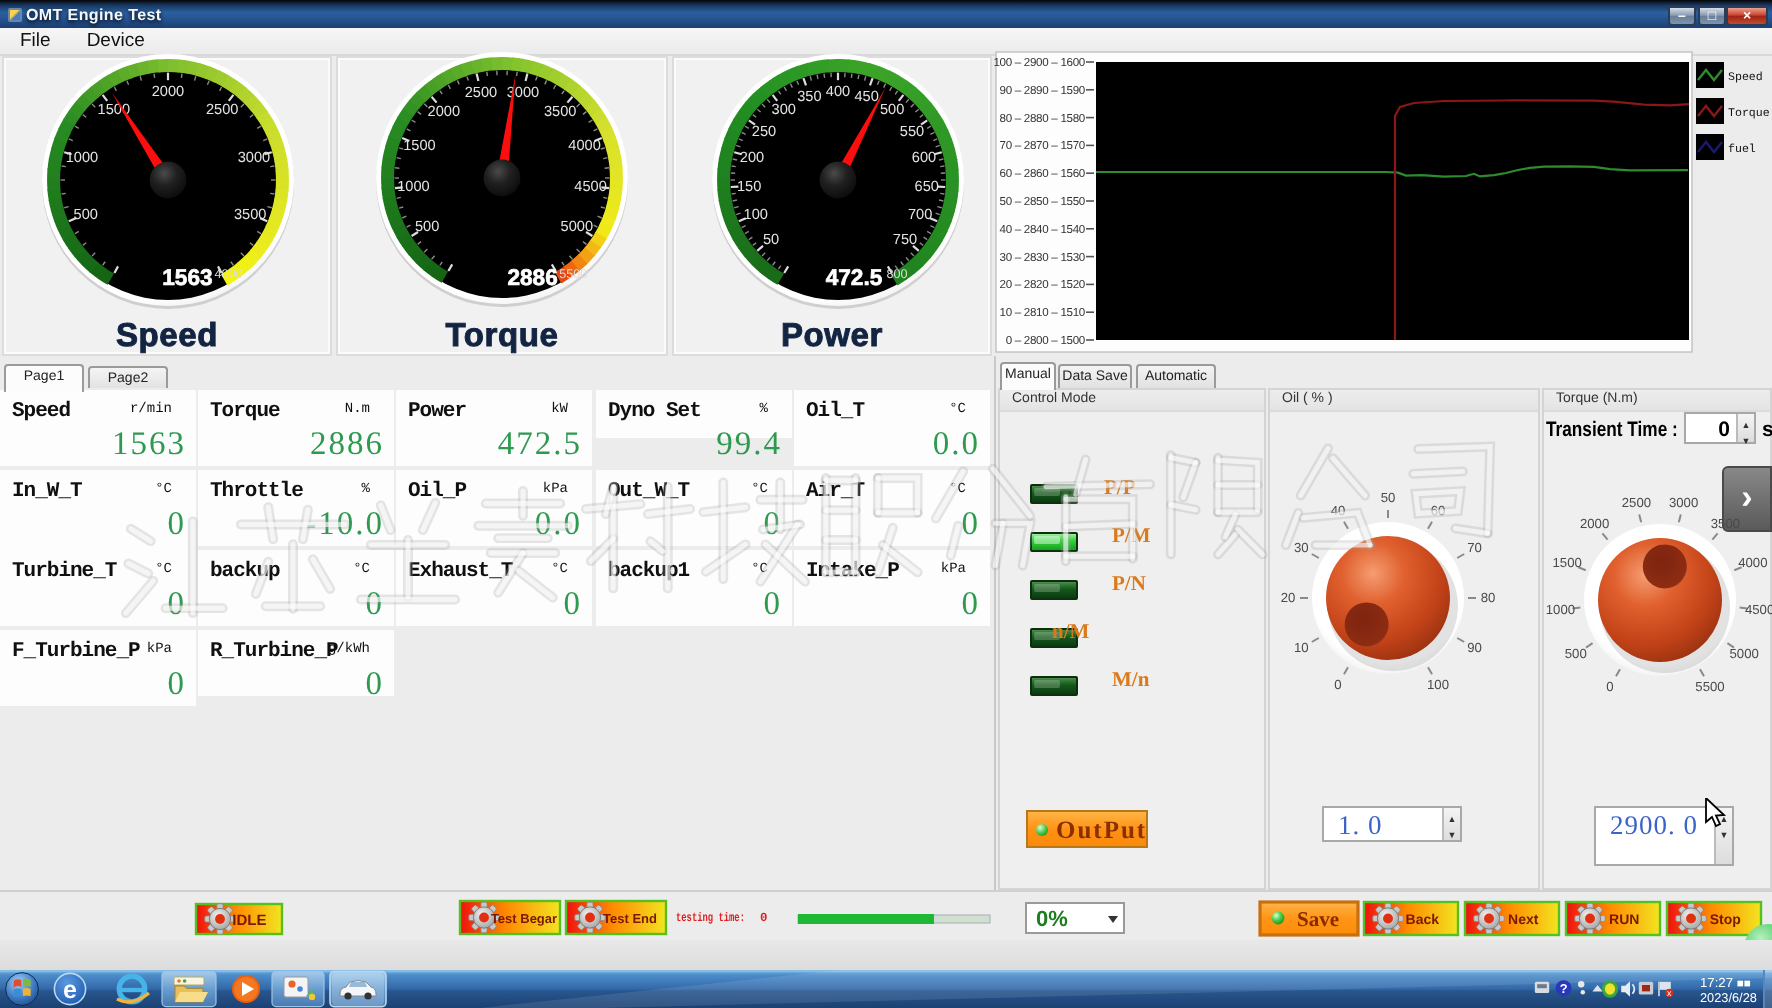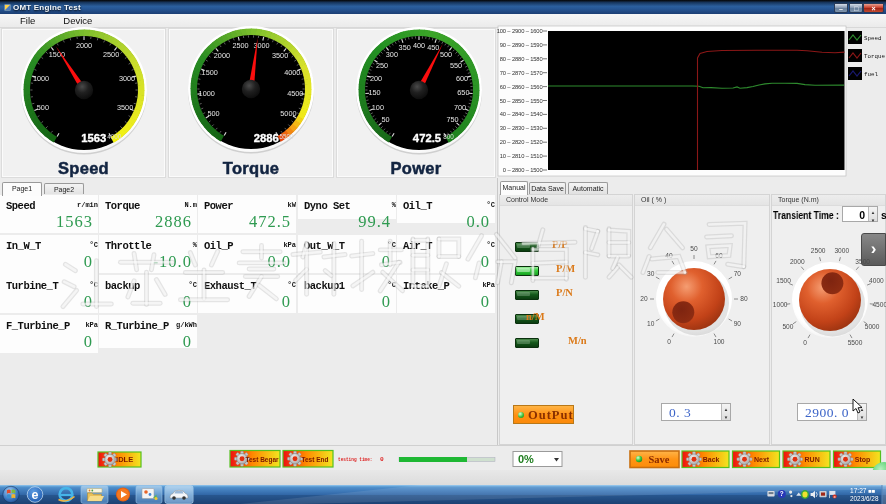--- a/index.html
+++ b/index.html
@@ -4,29 +4,29 @@
 svg,div{will-change:transform}
 html,body{width:886px;height:504px;overflow:hidden;font-family:"Liberation Sans",sans-serif;background:#ececec}
 .abs{position:absolute}
 #titlebar{left:0;top:0;width:886px;height:14px;background:linear-gradient(#050505,#17365e 18%,#2b5f9e 45%,#275897 60%,#1c3f74 100%)}
 #title-ic{left:4px;top:4px;width:7px;height:7px;background:linear-gradient(135deg,#ffd24a 40%,#4a7ac0 60%);border:1px solid #68a;border-radius:1px}
 #title-tx{left:13px;top:3px;color:#f4f8fc;font-size:8px;font-weight:bold;text-shadow:0 1px 2px #000;letter-spacing:0.2px}
 .wbtn{top:3px;height:10px;border:1px solid #2a3c58;border-radius:0 0 2px 2px;background:linear-gradient(#d4dde8,#8a9cb4 45%,#68809c 52%,#7e94ac)}
 #btn-close{left:863px;width:21px;background:linear-gradient(#e8a090,#cc4430 45%,#a02214 50%,#c24a30)}
 .wbtn span{display:block;text-align:center;color:#fff;font-size:7px;line-height:9px;font-weight:bold}
 #menubar{left:0;top:14px;width:886px;height:14px;background:linear-gradient(#f6f6f6,#ebebeb);border-bottom:1px solid #d8d8d8;color:#111;font-size:9.5px}
-#menubar span{display:inline-block;padding:1px 8px 0 20px}
+#menubar span{display:inline-block;padding:1px 8px 0 10px}
 #main{left:0;top:28px;width:886px;height:457px;background:#ececec}
 .gpanel{top:0;height:150px;background:#f1f1f1;border:1px solid #dcdcdc;box-shadow:inset 0 0 0 1px #fbfbfb}
 .gname{position:absolute;width:100%;text-align:center;top:130px;font-size:16.5px;font-weight:bold;color:#122441;letter-spacing:0.3px;-webkit-text-stroke:0.5px #122441}
 .tab{position:absolute;height:13px;font-size:7px;color:#222;border:1px solid #9a9a9a;border-bottom:none;border-radius:2px 2px 0 0;background:linear-gradient(#f4f4f4,#dfdfdf);text-align:center;line-height:12px}
 .tab.on{background:#fcfcfc;height:14px;z-index:3}
 .cell{position:absolute;background:#fdfdfd;}
 .cl{position:absolute;left:6px;top:5px;font-size:10.5px;font-weight:bold;color:#101010;font-family:"Liberation Mono",monospace;letter-spacing:-0.5px}
-.cu{position:absolute;right:0;top:6px;font-size:7px;font-weight:bold;color:#101010;font-family:"Liberation Mono",monospace}
+.cu{position:absolute;right:12px;top:6px;font-size:7px;font-weight:normal;color:#101010;font-family:"Liberation Mono",monospace}
 .cv{position:absolute;right:5px;top:17px;font-size:16.5px;color:#2e9a50;font-family:"Liberation Serif",serif;letter-spacing:1px}
 .grp{position:absolute;background:#efefef;border:1px solid #d4d4d4}
 .ghead{position:absolute;left:0;top:0;right:0;height:11px;background:linear-gradient(#ededed,#e4e4e4);border-bottom:1px solid #dcdcdc;font-size:7px;color:#333;padding:1px 0 0 6px}
 .ledlab{position:absolute;font-size:10.5px;font-weight:bold;color:#db7a1a;font-family:"Liberation Serif",serif}
 .inbox{position:absolute;background:#fff;border:1px solid #a8a8a8}
 .inval{position:absolute;left:7px;top:1px;font-size:13.5px;color:#3c64c8;font-family:"Liberation Serif",serif;letter-spacing:0.5px}
 .spin{position:absolute;right:0;top:0;width:9px;height:100%;border-left:1px solid #bbb;background:linear-gradient(#f4f4f4,#ddd);font-size:4.5px;color:#333;text-align:center;line-height:4px}
 </style></head><body>
 <div id="titlebar" class="abs"></div>
 <div id="title-ic" class="abs"></div>
@@ -555,21 +555,21 @@
 <div class="cell" style="left:198.4px;top:195px;width:98.0px;height:38px">
     <span class="cl">Power</span>
     <span class="cu">kW</span>
     <span class="cv">472.5</span>
   </div>
 <div class="cell" style="left:297.6px;top:195px;width:98.0px;height:24px">
     <span class="cl">Dyno Set</span>
     <span class="cu">%</span>
     <span class="cv">99.4</span>
   </div>
-<div class="cell" style="left:396.8px;top:195px;width:98.0px;height:28px">
+<div class="cell" style="left:396.8px;top:195px;width:98.0px;height:38px">
     <span class="cl">Oil_T</span>
     <span class="cu">°C</span>
     <span class="cv">0.0</span>
   </div>
 <div class="cell" style="left:0.0px;top:235px;width:98.0px;height:46px">
     <span class="cl">In_W_T</span>
     <span class="cu">°C</span>
     <span class="cv">0</span>
   </div>
 <div class="cell" style="left:99.2px;top:235px;width:98.0px;height:38px">
@@ -652,37 +652,37 @@
     <div style="position:absolute;left:1px;top:1px;width:13px;height:4px;background:rgba(255,255,255,0.22);border-radius:1px"></div>
   </div>
 <div class="ledlab" style="left:556px;top:287px">P/N</div>
 <div class="abs" style="left:515px;top:314px;width:24px;height:10px;background:linear-gradient(#4a8a4a,#14581a 45%,#0b3c10);border:1px solid #0a300d;border-radius:1px">
     <div style="position:absolute;left:1px;top:1px;width:13px;height:4px;background:rgba(255,255,255,0.22);border-radius:1px"></div>
   </div>
 <div class="ledlab" style="left:526px;top:311px">n/M</div>
 <div class="abs" style="left:515px;top:338px;width:24px;height:10px;background:linear-gradient(#4a8a4a,#14581a 45%,#0b3c10);border:1px solid #0a300d;border-radius:1px">
     <div style="position:absolute;left:1px;top:1px;width:13px;height:4px;background:rgba(255,255,255,0.22);border-radius:1px"></div>
   </div>
-<div class="ledlab" style="left:568px;top:335px">M/n</div>
+<div class="ledlab" style="left:556px;top:335px">M/n</div>
 <div class="abs" style="left:513px;top:405px;width:61px;height:19px;background:linear-gradient(#ffb445,#ff9012 55%,#fb8a0a);border:1px solid #b87818">
     <div style="position:absolute;left:4px;top:6px;width:6px;height:6px;border-radius:50%;background:radial-gradient(circle at 35% 30%,#d6ffd6,#3bbf3b 55%,#127a12)"></div>
     <div style="position:absolute;left:14px;top:2px;font-size:12.5px;font-weight:bold;color:#8a3000;font-family:'Liberation Serif',serif;letter-spacing:1px">OutPut</div>
   </div>
 <div class="abs" style="left:773px;top:209px;width:68px;font-size:10.5px;font-weight:bold;color:#000;white-space:nowrap;transform:scaleX(0.82);transform-origin:0 0">Transient Time :</div>
 <div class="inbox" style="left:842px;top:206px;width:36px;height:16px">
     <span style="position:absolute;right:12px;top:2px;font-size:10.5px;font-weight:bold">0</span>
     <span class="spin"><br>▲<br><br>▼</span>
   </div>
 <div class="abs" style="left:881px;top:209px;font-size:10.5px;font-weight:bold;color:#000">s</div>
 <div class="abs" style="left:861px;top:233px;width:25px;height:33px;background:linear-gradient(#888,#5a5a5a);border:1px solid #4a4a4a;border-radius:3px 0 0 3px;color:#fff;font-size:17px;font-weight:bold;text-align:center;line-height:30px">›</div>
 <div class="inbox" style="left:661px;top:403px;width:70px;height:18px">
-    <span class="inval">0. 3</span>
+    <span class="inval">1. 0</span>
     <span class="spin"><br>▲<br><br>▼</span>
   </div>
-<div class="inbox" style="left:797px;top:403px;width:70px;height:18px">
+<div class="inbox" style="left:797px;top:403px;width:70px;height:30px">
     <span class="inval">2900. 0</span>
     <span class="spin"><br>▲<br><br>▼</span>
   </div>
 <svg class="abs" style="left:852px;top:399px" width="12" height="16" viewBox="0 0 12 16">
     <path d="M1 0 L1 12 L4 9.5 L6 14 L8 13 L6 8.8 L10 8.5 Z" fill="#fff" stroke="#000" stroke-width="0.9"></path>
   </svg>
 <svg class="abs" style="left:0;top:0;z-index:6" width="886" height="480" viewBox="0 0 886 480">
     <defs>
       <radialGradient id="bez" cx="0.40" cy="0.25" r="0.9">
         <stop offset="0.80" stop-color="#ffffff"></stop>

